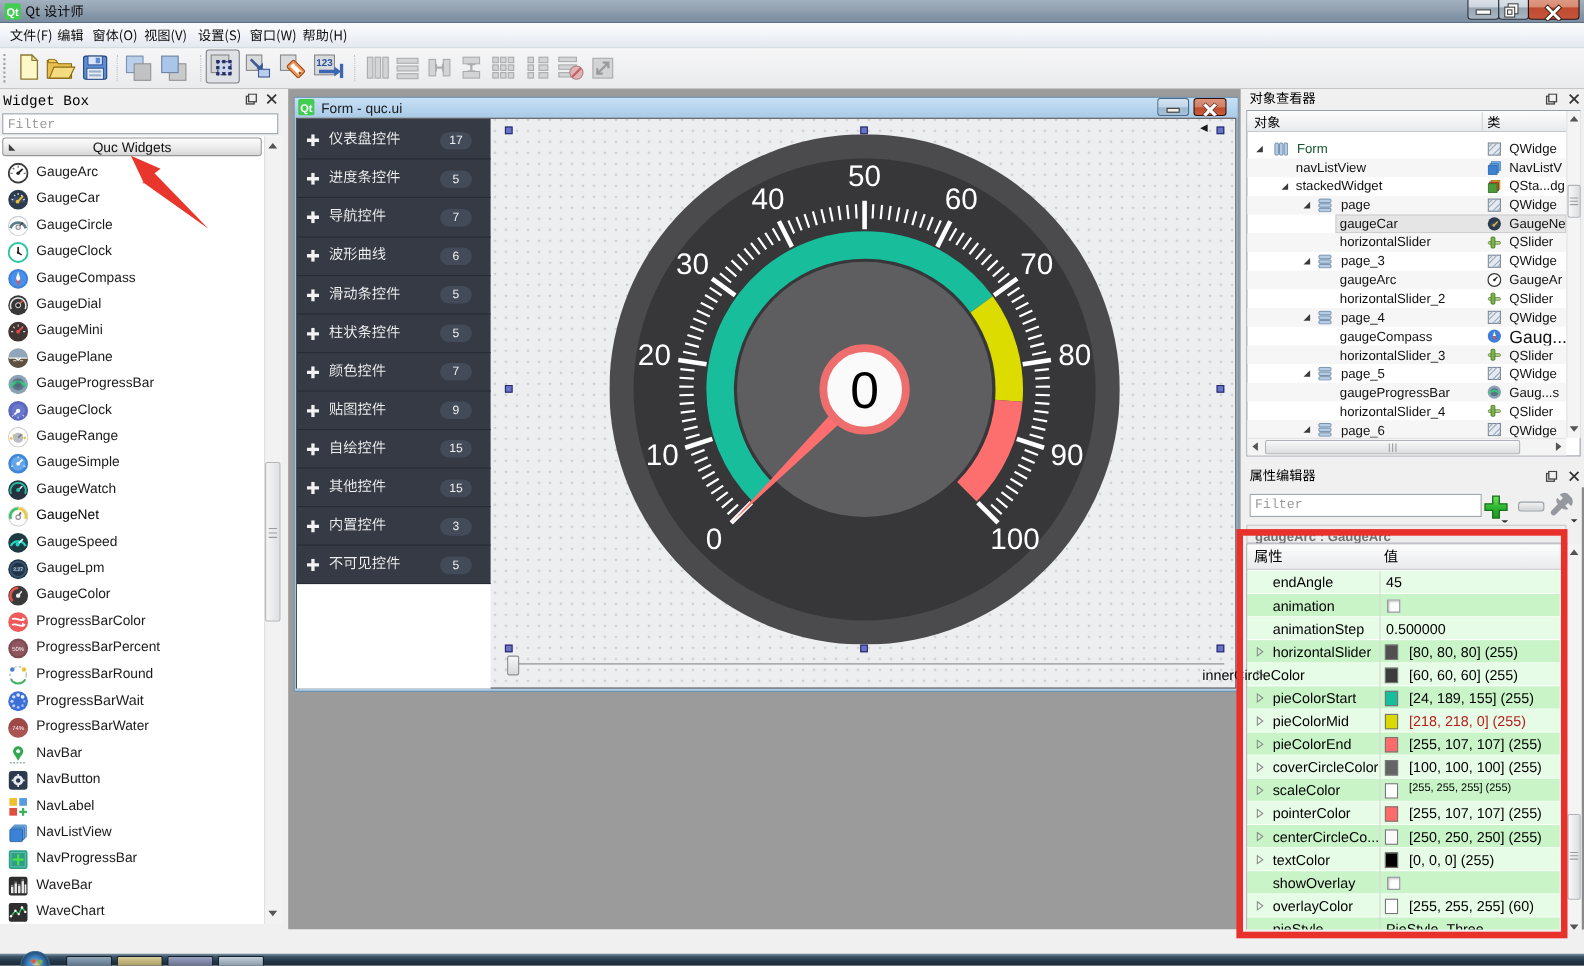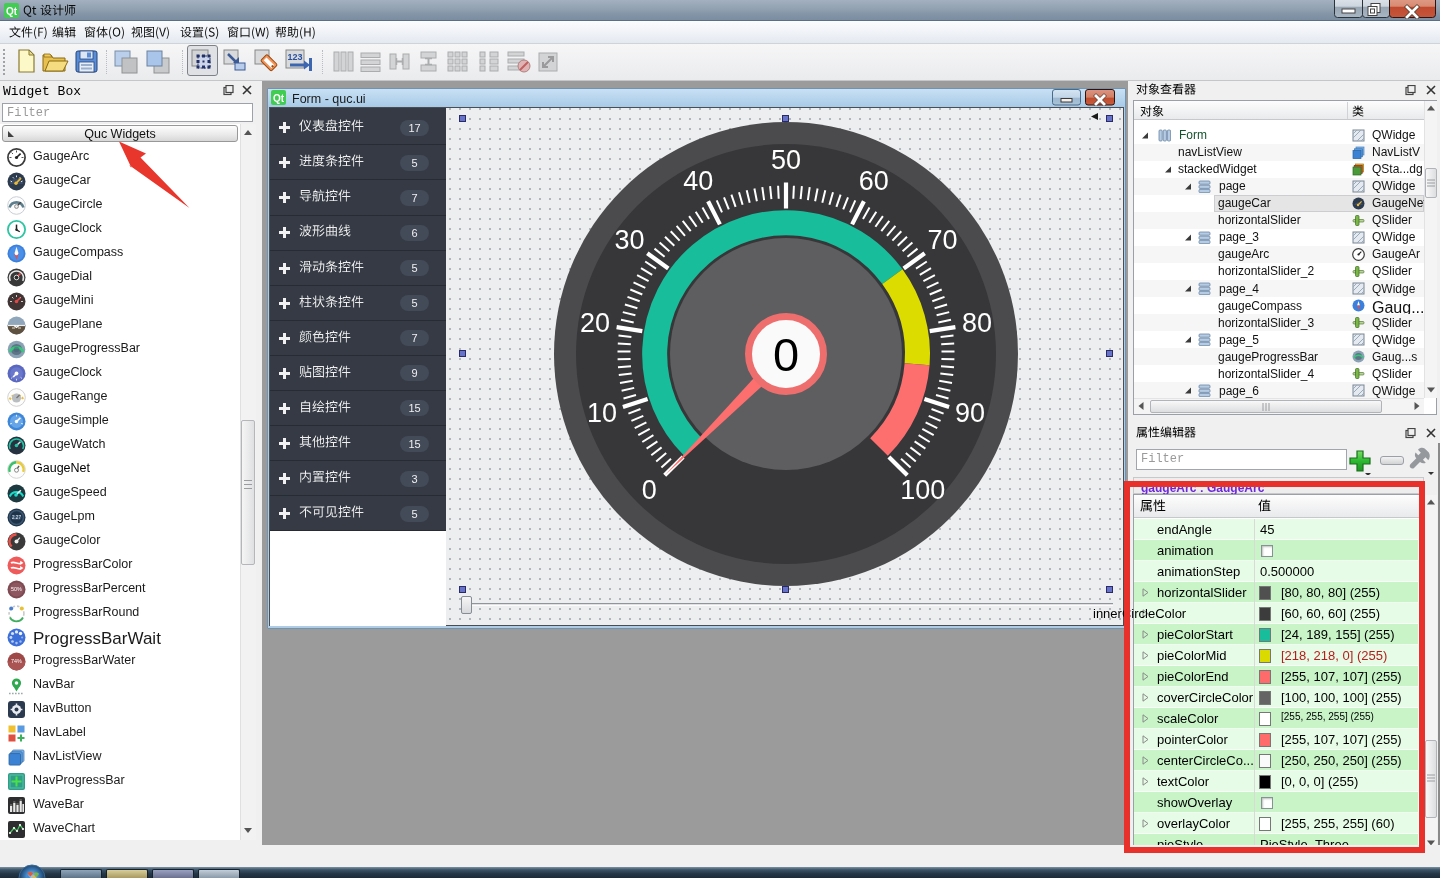--- a/index.html
+++ b/index.html
@@ -381,21 +381,21 @@
     <circle cx="9.5" cy="9.5" r="9" fill="#3d6fd8"></circle>
     <circle cx="15.1" cy="9.5" r="1.10" fill="#fff" fill-opacity="0.45"></circle>
     <circle cx="13.5" cy="13.5" r="1.19" fill="#fff" fill-opacity="0.52"></circle>
     <circle cx="9.5" cy="15.1" r="1.28" fill="#fff" fill-opacity="0.59"></circle>
     <circle cx="5.5" cy="13.5" r="1.37" fill="#fff" fill-opacity="0.66"></circle>
     <circle cx="3.9" cy="9.5" r="1.46" fill="#fff" fill-opacity="0.73"></circle>
     <circle cx="5.5" cy="5.5" r="1.55" fill="#fff" fill-opacity="0.80"></circle>
     <circle cx="9.5" cy="3.9" r="1.64" fill="#fff" fill-opacity="0.87"></circle>
     <circle cx="13.5" cy="5.5" r="1.73" fill="#fff" fill-opacity="0.94"></circle>
   </svg>
-<div class="abs" style="left:33px;top:629px;font-size:17px;color:#1a1a1a">ProgressBarWait</div>
+<div class="abs" style="left:33px;top:629px;font-size:13px;color:#1a1a1a">ProgressBarWait</div>
 <svg class="abs" style="left:7px;top:651.5px" width="19" height="19" viewBox="0 0 19 19">
     <circle cx="9.5" cy="9.5" r="9" fill="#9e4848"></circle>
     <path d="M.5 9.5 A9 9 0 0 0 18.5 9.5 Z" fill="#aa5454"></path>
     <text x="9.5" y="11.4" text-anchor="middle" font-size="5.4" fill="#fff" font-family="Liberation Sans">74%</text>
   </svg>
 <div class="abs" style="left:33px;top:653px;font-size:12.5px;color:#1a1a1a">ProgressBarWater</div>
 <svg class="abs" style="left:7px;top:675.5px" width="19" height="19" viewBox="0 0 19 19">
     <circle cx="9.5" cy="7" r="4.6" fill="#2fa84f"></circle>
     <path d="M5.6 9 L9.5 15.5 L13.4 9 Z" fill="#2fa84f"></path>
     <circle cx="9.5" cy="7" r="1.8" fill="#fff"></circle>
@@ -869,21 +869,21 @@
 <path d="M16 23 L22 23 L19 26 Z" fill="#333"></path>
   </svg>
 <div class="abs" style="left:1380px;top:456px;width:24px;height:9px;background:linear-gradient(180deg,#f2f2f2,#d2d3d5);border:1px solid #9aa0a6;border-radius:3px"></div>
 <svg class="abs" style="left:1406px;top:446px" width="30" height="30">
 <g transform="rotate(45 13 13)" fill="#95989d">
       <path d="M9.5 1.5 C7 2.5 5.6 4.6 5.8 7.2 L9.8 7.2 L9.8 10.8 L5.9 10.8 C6.6 13 8.2 14.3 10.6 14.4 L10.6 22.5 C10.6 24.2 11.8 25.2 13.2 25.2 C14.6 25.2 15.8 24.2 15.8 22.5 L15.8 14.4 C18.2 14 19.8 12.6 20.4 10.8 L16.4 10.8 L16.4 7.2 L20.4 7.2 C20 4.4 18.2 2.2 15.4 1.5 Z"></path>
     </g>
 <path d="M22 26 L28 26 L25 29 Z" fill="#333"></path>
   </svg>
 <div class="abs" style="left:1133px;top:477px;width:291px;height:17px;background:#ededee;border:1px solid #c8c8ca"></div>
-<div class="abs" style="left:1141px;top:480.5px;font-size:12px;font-weight:bold;color:#6d28d9">gaugeArc : GaugeArc</div>
+<div class="abs" style="left:1141px;top:480.5px;font-size:12px;font-weight:bold;color:#737373">gaugeArc : GaugeArc</div>
 <div class="abs" style="left:1133px;top:494px;width:292px;height:359px;background:#fff;border:1px solid #9aa0a8"></div>
 <div class="abs" style="left:1134px;top:495px;width:290px;height:23px;background:linear-gradient(180deg,#fdfdfd,#e9eaec);border-bottom:1px solid #c6c8cb"></div>
 <svg style="position:absolute;left:1140px;top:499px" width="26" height="16" viewBox="0 0 26 16">
     <path d="M2.8 1.9H10.5V3.0H2.8ZM1.8 1.1V4.9C1.8 7.0 1.7 9.9 0.4 11.9C0.7 12.0 1.1 12.2 1.3 12.4C2.6 10.3 2.8 7.1 2.8 4.9V3.8H11.5V1.1ZM4.7 6.5H7.0V7.4H4.7ZM7.9 6.5H10.2V7.4H7.9ZM8.7 9.9 9.1 10.5 7.9 10.5V9.5H10.8V11.6C10.8 11.7 10.8 11.8 10.6 11.8C10.5 11.8 10.0 11.8 9.4 11.8C9.5 12.0 9.6 12.2 9.7 12.5C10.5 12.5 11.0 12.5 11.3 12.3C11.6 12.2 11.7 12.0 11.7 11.6V8.8H7.9V8.0H11.2V5.9H7.9V5.1C9.0 5.0 10.1 4.9 11.0 4.7L10.4 4.1C8.8 4.4 5.9 4.6 3.5 4.6C3.6 4.8 3.7 5.1 3.7 5.3C4.8 5.3 5.9 5.2 7.0 5.2V5.9H3.8V8.0H7.0V8.8H3.3V12.5H4.2V9.5H7.0V10.5L4.7 10.6L4.7 11.3C6.0 11.3 7.7 11.2 9.5 11.1L9.8 11.7L10.4 11.5C10.2 11.0 9.7 10.3 9.3 9.7Z M15.2 0.5V12.5H16.2V0.5ZM14.0 3.0C13.9 4.0 13.7 5.5 13.4 6.3L14.1 6.6C14.5 5.7 14.7 4.2 14.8 3.1ZM16.3 2.9C16.7 3.6 17.1 4.6 17.2 5.2L17.9 4.8C17.8 4.2 17.4 3.3 17.0 2.6ZM17.3 11.1V12.0H25.3V11.1H22.1V7.8H24.7V6.9H22.1V4.2H25.0V3.3H22.1V0.6H21.1V3.3H19.5C19.6 2.6 19.8 1.9 19.9 1.3L19.0 1.1C18.7 2.9 18.1 4.7 17.4 5.8C17.6 5.9 18.1 6.1 18.3 6.2C18.6 5.7 18.9 5.0 19.2 4.2H21.1V6.9H18.3V7.8H21.1V11.1Z" fill="#000"></path>
   </svg>
 <svg style="position:absolute;left:1258px;top:499px" width="13" height="16" viewBox="0 0 13 16">
     <path d="M7.8 0.5C7.7 0.9 7.7 1.4 7.6 1.8H4.3V2.7H7.5C7.4 3.2 7.3 3.6 7.2 3.9H5.0V11.3H3.7V12.1H12.5V11.3H11.3V3.9H8.1C8.2 3.6 8.3 3.2 8.4 2.7H12.1V1.8H8.6L8.8 0.6ZM5.8 11.3V10.2H10.4V11.3ZM5.8 6.5H10.4V7.6H5.8ZM5.8 5.8V4.7H10.4V5.8ZM5.8 8.3H10.4V9.5H5.8ZM3.4 0.5C2.7 2.5 1.6 4.4 0.4 5.7C0.6 6.0 0.9 6.5 1.0 6.7C1.3 6.3 1.7 5.8 2.1 5.3V12.5H3.0V3.8C3.5 2.8 4.0 1.8 4.3 0.8Z" fill="#000"></path>
   </svg>
 <div class="abs" style="left:1134px;top:519px;width:284px;height:21px;background:#e6fce6;border-bottom:1px solid rgba(255,255,255,.75)"></div>
 <div class="abs" style="left:1157px;top:522.0px;font-size:13px;color:#000">endAngle</div>

